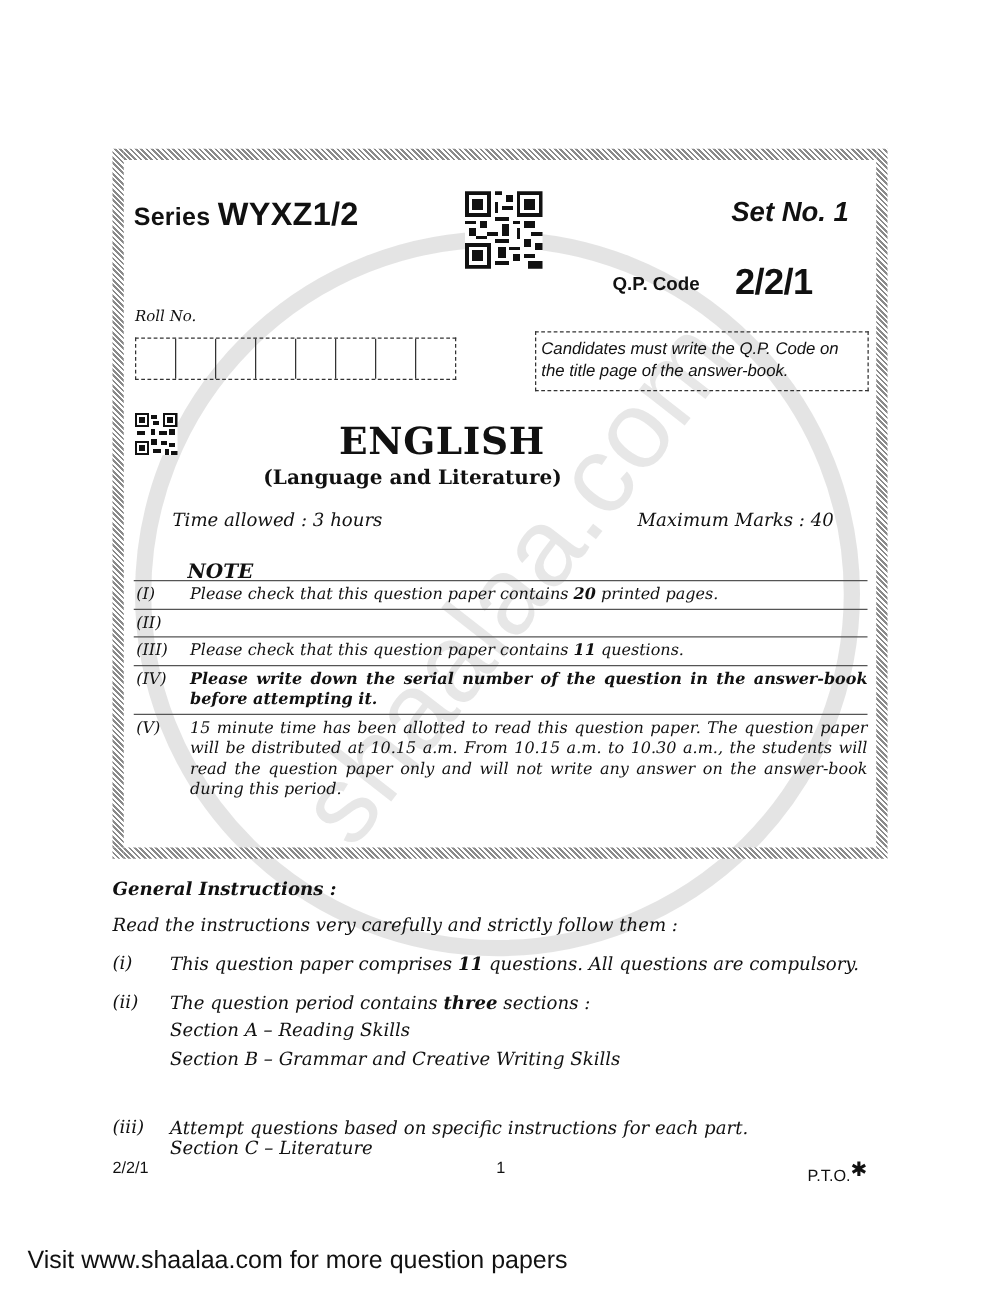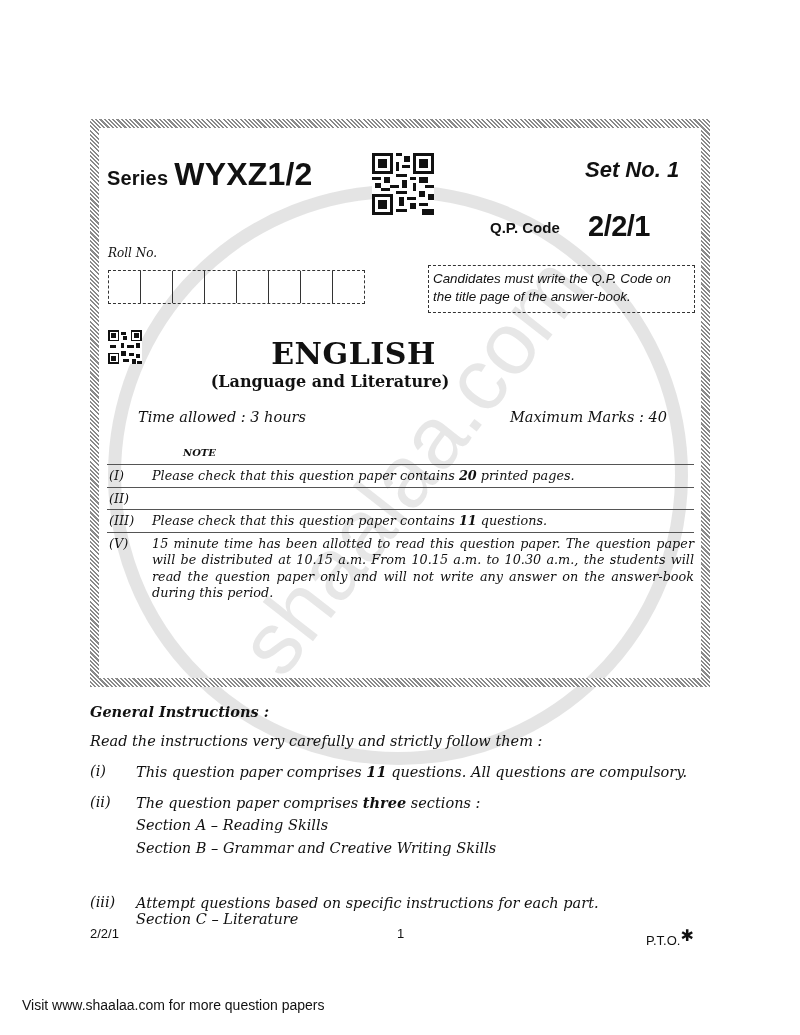--- a/index.html
+++ b/index.html
@@ -11,21 +11,21 @@
   .frame {
     position:absolute; left:90px; top:119px; width:620px; height:568px;
     box-sizing:border-box;
     border:9px solid transparent;
     border-image: repeating-linear-gradient(45deg,#8a8a8a 0 1.5px,#ffffff 1.5px 3px) 9;
   }
 
   .abs { position:absolute; }
 
   .series-label { left:107px; top:156px; font-size:20px; font-weight:bold; letter-spacing:0.2px; }
-  .series-code { font-size:32px; font-weight:bold; margin-left:6px; }
+  .series-code { font-size:26px; font-weight:bold; margin-left:6px; }
   .setno { left:585px; top:157px; font-size:22px; font-weight:bold; font-style:italic; }
   .qp-label { left:490px; top:219px; font-size:15px; font-weight:bold; }
   .qp-code { left:588px; top:210px; font-size:29px; font-weight:bold; letter-spacing:-0.5px; }
 
   .qr-big { left:372px; top:153px; width:62px; height:62px; }
   .qr-small { left:108px; top:330px; width:34px; height:34px; }
 
   .rollno { left:108px; top:246px; font-size:12px; font-style:italic; }
   .roll-box {
     left:108px; top:270px; width:257px; height:34px; box-sizing:border-box;
@@ -37,42 +37,42 @@
   .cand-box {
     left:428px; top:265px; width:267px; height:48px; box-sizing:border-box;
     border:1.5px dashed #333; padding:4px 2px 0 4px;
     font-size:13.4px; font-style:italic; line-height:18px;
   }
 
   .title { left:0; width:707px; top:336px; text-align:center; font-size:30px; font-weight:bold; letter-spacing:0.5px; }
   .subtitle { left:0; width:660px; top:372px; text-align:center; font-size:16px; font-weight:bold; }
   .time { left:138px; top:409px; font-size:14.5px; font-style:italic; }
   .marks { left:510px; top:409px; font-size:14.5px; font-style:italic; }
-  .note-head { left:150px; top:447px; font-size:10px; font-weight:bold; font-style:italic;margin-left:33px; }
+  .note-head { left:150px; top:447px; font-size:16px; font-weight:bold; font-style:italic; }
 
   .note-table { left:107px; top:464px; width:587px; }
   .note-row {
     display:flex; border-top:1.5px solid #555; padding:3px 0 2px 0;
     font-size:12.8px; font-style:italic; line-height:16.5px;
   }
   .note-num { width:43px; flex:none; padding-left:2px; }
   .note-text { flex:1; text-align:justify; }
   .note-row.bold .note-text { font-weight:bold; }
 
   .gi-head { left:90px; top:703px; font-size:14.5px; font-weight:bold; font-style:italic; }
   .gi-intro { left:90px; top:733px; font-size:14.5px; font-style:italic; }
   .gi-item { left:90px; font-size:14.5px; font-style:italic; display:flex; }
   .gi-num { width:46px; flex:none; }
   .gi-sub { left:136px; font-size:14.5px; font-style:italic; }
 
   .footer-left { left:90px; top:926px; font-size:13px; }
   .footer-mid { left:397px; top:926px; font-size:13px; }
   .footer-right { left:646px; top:926px; font-size:13px; }
   .footer-star { font-size:16px; vertical-align:4px; font-weight:bold; }
-  .visit { left:22px; top:997px; font-size:14px; }
+  .visit { left:22px; top:997px; font-size:20px; }
 
   
   .wm-circle {
     position:absolute; left:108px; top:185px; width:580px; height:580px;
     border:13px solid rgba(190,190,190,0.42); border-radius:50%; box-sizing:border-box;
     pointer-events:none;
   }
   .wm-text {
     position:absolute; left:170px; top:430px; width:460px; text-align:center;
     font-size:88px; color:rgba(180,180,180,0.32);
@@ -191,36 +191,40 @@
       <span class="note-num">(I)</span>
       <span class="note-text"><span>Please check that this question paper contains </span><b>20</b><span> printed pages.</span></span>
     </div>
     <div class="note-row">
       <span class="note-num">(II)</span>
     </div>
     <div class="note-row">
       <span class="note-num">(III)</span>
       <span class="note-text"><span>Please check that this question paper contains </span><b>11</b><span> questions.</span></span>
     </div>
+    <div class="note-row bold">
+      <span class="note-num">(IV)</span>
+      <span class="note-text"><span>Please write down the serial number of the question in the answer-book before attempting it.</span><b></b><span></span></span>
+    </div>
     <div class="note-row">
       <span class="note-num">(V)</span>
       <span class="note-text"><span>15 minute time has been allotted to read this question paper. The question paper will be distributed at 10.15 a.m. From 10.15 a.m. to 10.30 a.m., the students will read the question paper only and will not write any answer on the answer-book during this period.</span><b></b><span></span></span>
     </div>
   </div>
 
 <div class="abs gi-head serif">General Instructions :</div>
 <div class="abs gi-intro serif">Read the instructions very carefully and strictly follow them :</div>
 
 <div class="abs gi-item serif" style="top:763px;">
   <span class="gi-num">(i)</span>
   <span><span>This question paper comprises </span><b class="inline">11</b><span> questions. All questions are compulsory.</span></span>
 </div>
 <div class="abs gi-item serif" style="top:794px;">
   <span class="gi-num">(ii)</span>
-  <span><span>The question paper comprises </span><b class="inline">three</b><span> sections :</span></span>
+  <span><span>The question period contains </span><b class="inline">three</b><span> sections :</span></span>
 </div>
 <div class="abs gi-sub serif" style="top:817px;">Section A – Reading Skills</div>
 <div class="abs gi-sub serif" style="top:840px;">Section B – Grammar and Creative Writing Skills</div>
 <div class="abs gi-sub serif" style="top:863px;margin-top:48px;">Section C – Literature</div>
 <div class="abs gi-item serif" style="top:894px;">
   <span class="gi-num">(iii)</span>
   <span><span>Attempt questions based on specific instructions for each part.</span><b class="inline"></b><span></span></span>
 </div>
 
 <div class="abs footer-left sans">2/2/1</div>

